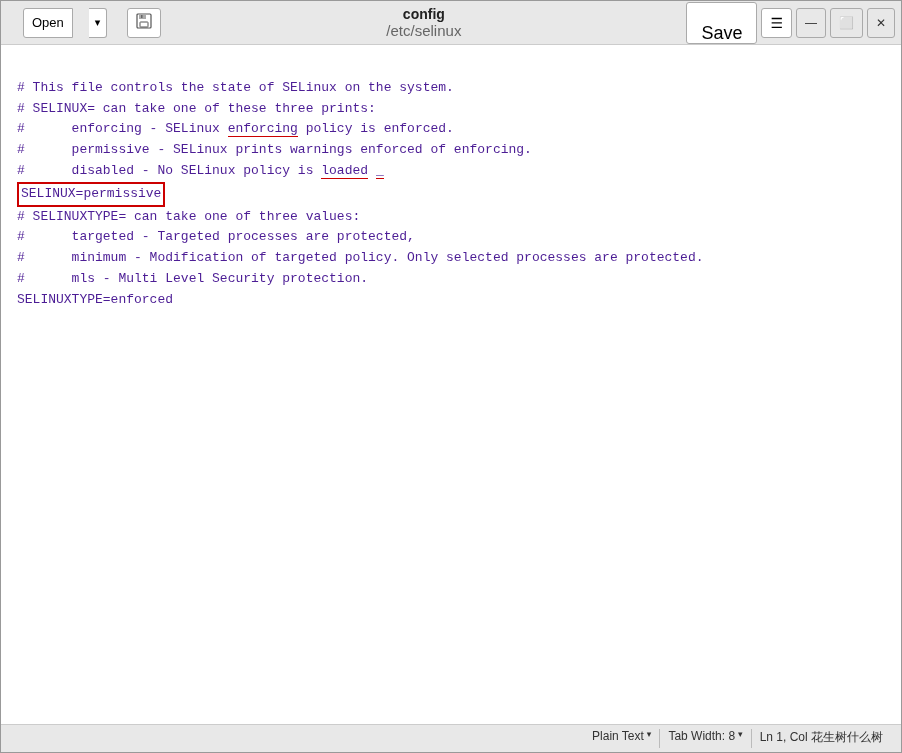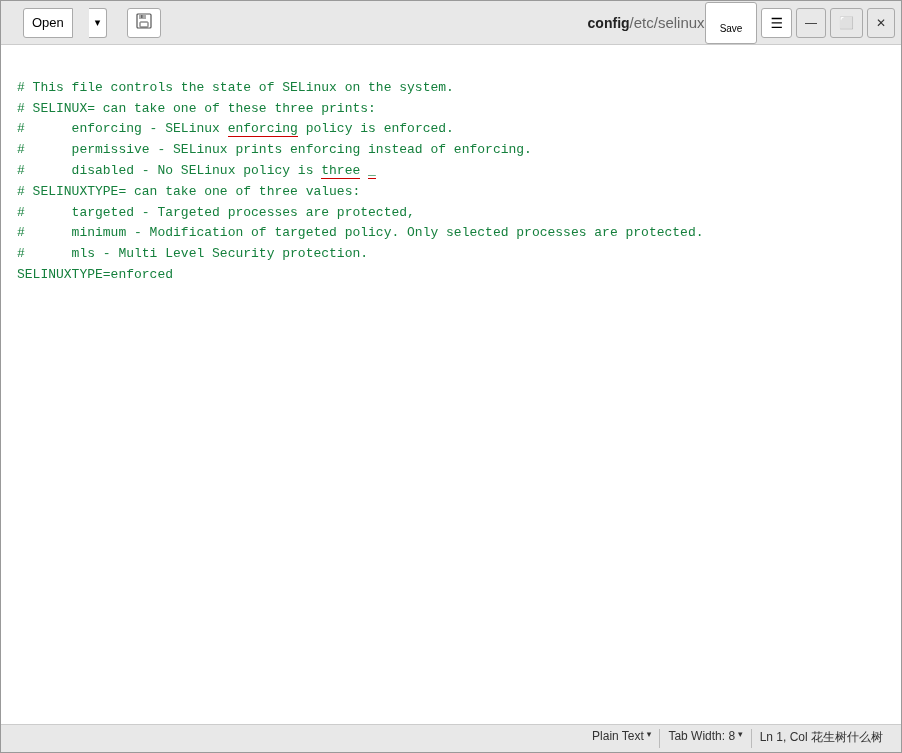--- a/index.html
+++ b/index.html
@@ -82,23 +82,23 @@
       font-size: 14px;
       height: 30px;
       display: flex;
       align-items: center;
       margin-left: 4px;
     }
 
     .titlebar-center {
       flex: 1;
       display: flex;
-      flex-direction: row;
-      align-items: center;
-      justify-content: flex-end;
+      flex-direction: column;
+      align-items: center;
+      justify-content: center;
     }
 
     .title-filename {
       font-size: 14px;
       font-weight: bold;
       color: #222;
       font-family: sans-serif;
     }
 
     .title-path {
@@ -112,21 +112,21 @@
       align-items: center;
       gap: 4px;
     }
 
     .btn-save {
       background: #ffffff;
       border: 1px solid #aaa;
       border-radius: 3px;
       padding: 20px 14px;
       cursor: pointer;
-      font-size: 10px;
+      font-size: 18px;
       height: 30px;
       font-family: sans-serif;
     }
 
     .btn-menu {
       background: #ffffff;
       border: 1px solid #aaa;
       border-radius: 3px;
       padding: 4px 8px;
       cursor: pointer;
@@ -165,21 +165,21 @@
       flex: 1;
       padding: 12px 16px;
       overflow-y: auto;
       overflow-x: auto;
       background: #ffffff;
     }
 
     .code-line {
       font-size: 13px;
       line-height: 1.6;
-      color: #15803d;
+      color: #4c1d95;
       white-space: pre;
       font-family: 'Courier New', Courier, monospace;
     }
 
     .highlighted-line {
       background: transparent;
       position: relative;
     }
 
     .selection-box {
@@ -267,22 +267,23 @@
       </button>
     </div>
   </div>
 
   <div class="editor-container">
     <div class="editor-content">
       <div class="code-line">&nbsp;</div>
       <div class="code-line"># This file controls the state of SELinux on the system.</div>
       <div class="code-line"># SELINUX= can take one of these three prints:</div>
       <div class="code-line">#      enforcing - SELinux <span style="border-bottom: 1px solid #cc0000;">enforcing</span> policy is enforced.</div>
-      <div class="code-line">#      permissive - SELinux prints enforcing instead of enforcing.</div>
-      <div class="code-line">#      disabled - No SELinux policy is <span style="border-bottom: 1px solid #cc0000;">three</span> <span style="border-bottom: 1px solid #cc0000;">_</span></div>
+      <div class="code-line">#      permissive - SELinux prints warnings enforced of enforcing.</div>
+      <div class="code-line">#      disabled - No SELinux policy is <span style="border-bottom: 1px solid #cc0000;">loaded</span> <span style="border-bottom: 1px solid #cc0000;">_</span></div>
+      <div class="code-line highlighted-line"><span class="selection-box">SELINUX=permissive</span></div>
       <div class="code-line"># SELINUXTYPE= can take one of three values:</div>
       <div class="code-line">#      targeted - Targeted processes are protected,</div>
       <div class="code-line">#      minimum - Modification of targeted policy. Only selected processes are protected.</div>
       <div class="code-line">#      mls - Multi Level Security protection.</div>
       <div class="code-line">SELINUXTYPE=enforced</div>
       <div class="code-line">&nbsp;</div>
     </div>
   </div>
 
   <div class="statusbar">

